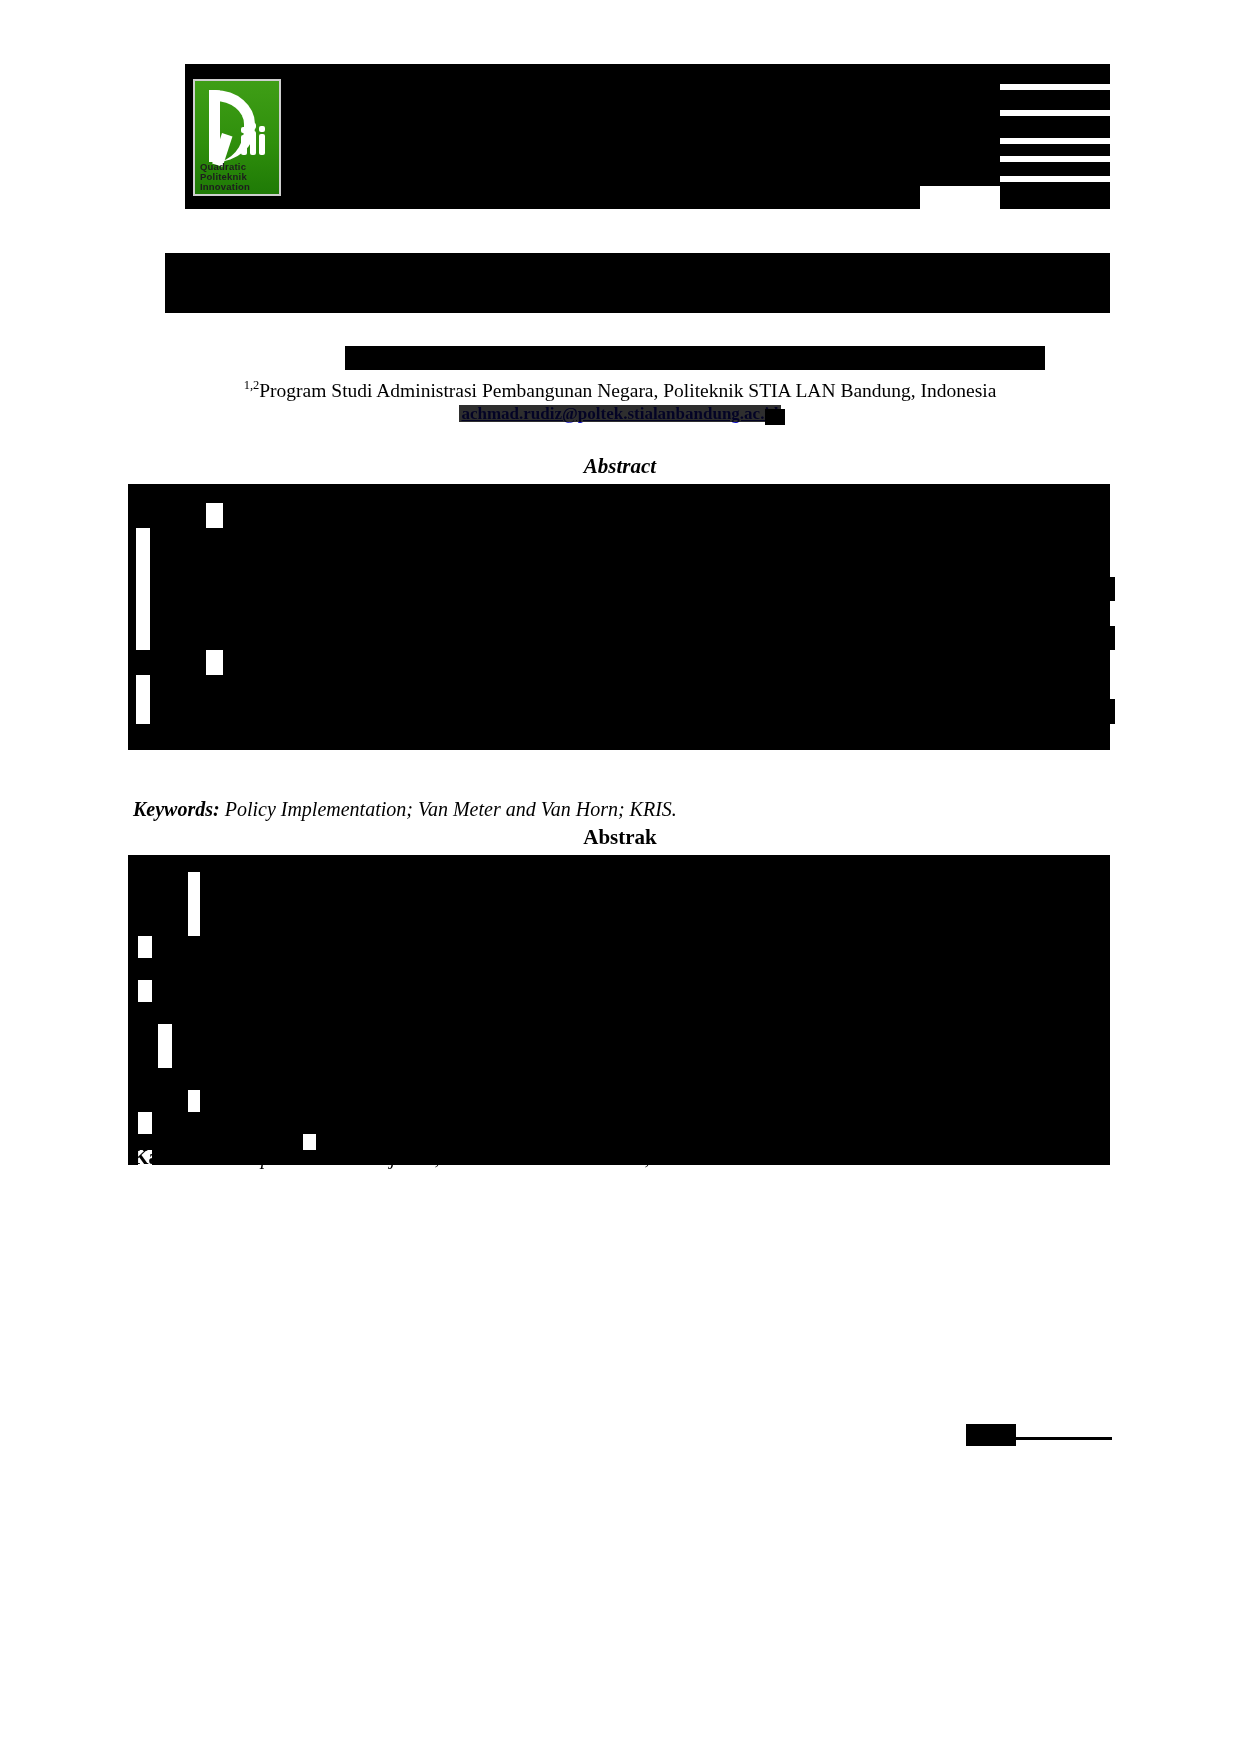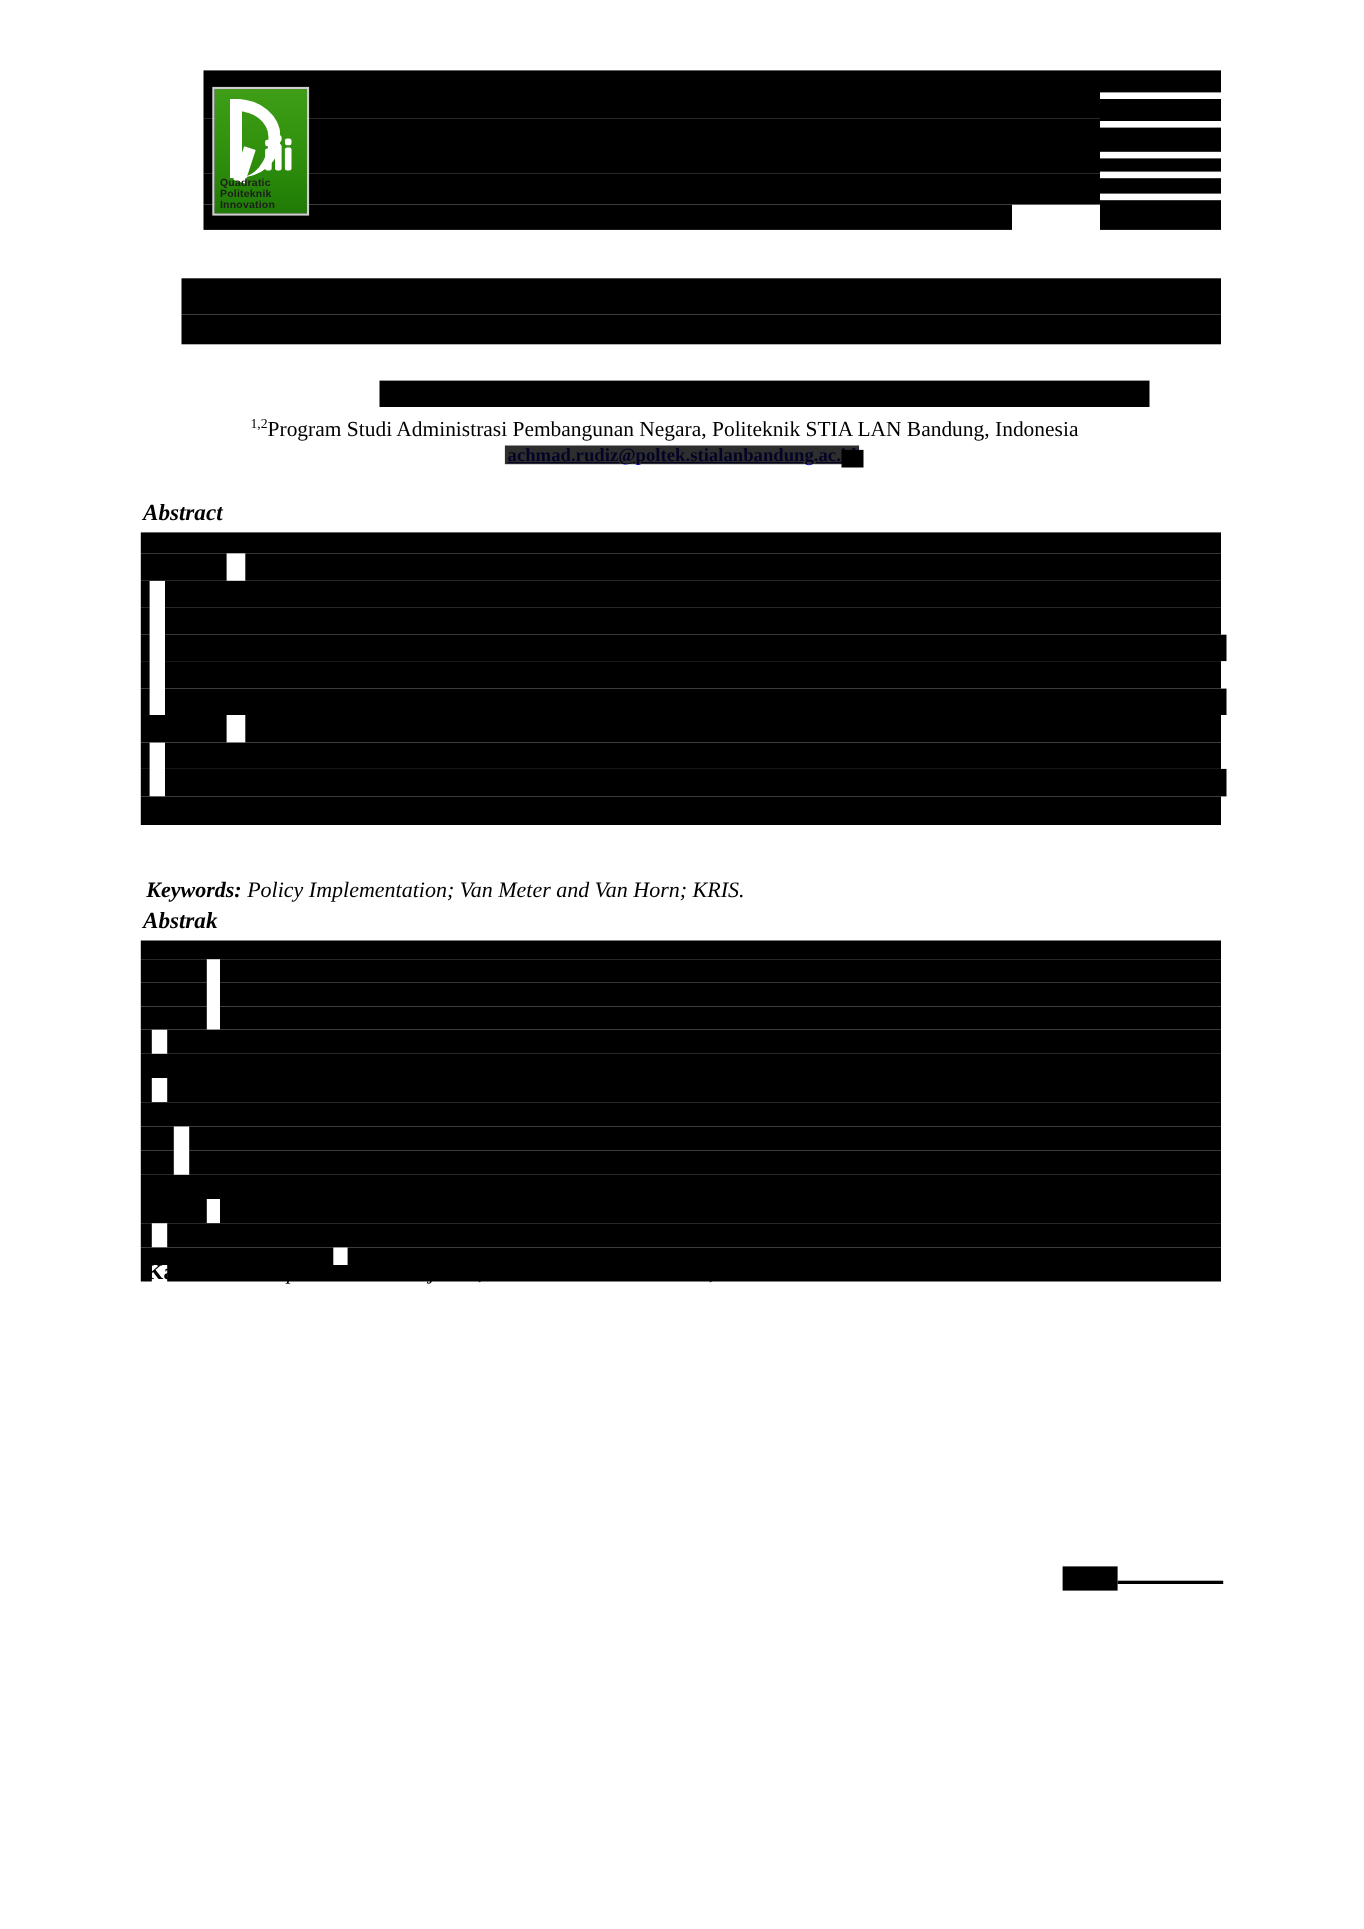--- a/index.html
+++ b/index.html
@@ -146,21 +146,21 @@
     position: absolute;
     left: 345px;
     top: 346px;
     width: 700px;
     height: 24px;
     background: #000000;
   }
 
   .affiliation {
     position: absolute;
-    left: 114px;
+    left: 130px;
     top: 372px;
     width: 980px;
     text-align: center;
     font-size: 19.5px;
     line-height: 26px;
     white-space: nowrap;
   }
   .affiliation sup {
     font-size: 12.5px;
     vertical-align: super;
@@ -199,26 +199,26 @@
     width: 20px;
     height: 16px;
     background: #000000;
   }
 
   
   .sec-heading {
     position: absolute;
     width: 980px;
     left: 130px;
-    text-align: left;
+    text-align: center;
     font-size: 21px;
     font-weight: bold;
   }
   .sec-abstract { top: 454px; font-style: italic; }
-  .sec-abstrak  { top: 825px; font-style: italic; }
+  .sec-abstrak  { top: 825px; }
 
   
   .redact {
     position: absolute;
     background: #000000;
   }
   .abstract-en {
     position: absolute;
     left: 128px;
     top: 484px;

